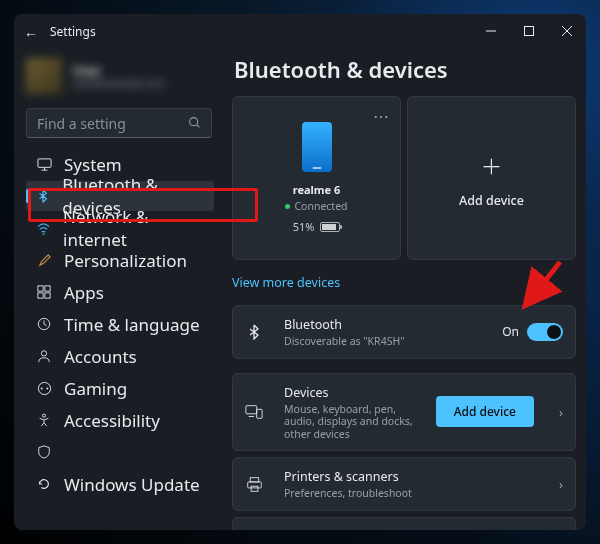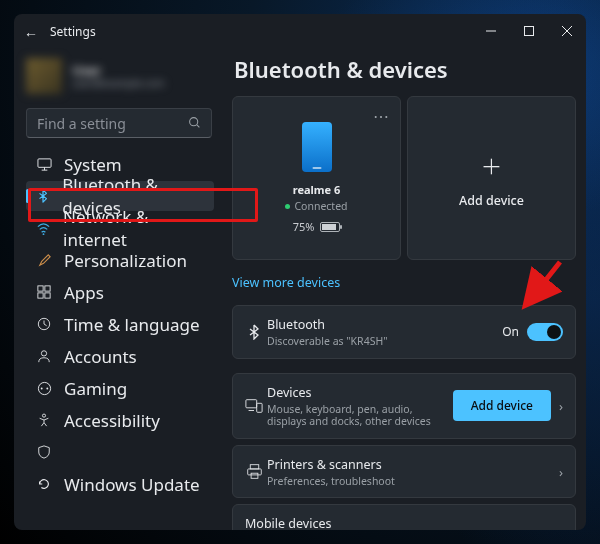--- a/index.html
+++ b/index.html
@@ -88,21 +88,21 @@
   .dot-green{width:5px;height:5px;border-radius:50%;background:#2ecc71;}
   .battery-row{display:flex;align-items:center;gap:6px;margin-top:6px;font-size:11px;color:#c9ccd0;}
   .battery{width:20px;height:10px;border:1px solid #aeb3b8;border-radius:2px;position:relative;}
   .battery::after{content:"";position:absolute;right:-3px;top:2px;width:2px;height:4px;background:#aeb3b8;border-radius:1px;}
   .battery .fill{position:absolute;left:1px;top:1px;bottom:1px;width:78%;background:#cdd1d5;}
   .add-plus{font-size:34px;font-weight:200;line-height:1;margin-bottom:10px;}
   .add-label{font-size:12.5px;font-weight:500;}
   .link-row{margin:6px 6px 6px 6px;text-align:left;color:var(--accent);font-size:12.5px;padding:8px 0;}
   .card{
     margin:6px 0 6px 6px;background:var(--panel);border:1px solid #34393f;border-radius:6px;
-    padding:10px 12px;display:flex;align-items:center;gap:4px;font-size:12.5px;
+    padding:10px 12px;display:flex;align-items:center;gap:21px;font-size:12.5px;
   }
   .card .icon{width:18px;height:18px;display:flex;align-items:center;justify-content:center;color:var(--text);}
   .card .ctext{flex:1;display:flex;flex-direction:column;}
   .card .ctitle{font-size:12.5px;color:var(--text);font-weight:400;}
   .card .csub{font-size:10.5px;color:var(--text-dim);line-height:1.2;margin-top:2px;}
   .toggle{display:flex;align-items:center;gap:8px;font-size:12px;}
   .switch{width:36px;height:18px;border-radius:10px;background:var(--accent);position:relative;}
   .switch::after{content:"";position:absolute;right:2px;top:2px;width:14px;height:14px;border-radius:50%;background:#0d1114;}
   .btn-pill{
     background:var(--accent);color:#0a0d10;font-size:12px;font-weight:500;
@@ -276,21 +276,21 @@
       <div class="tiles">
         <div class="tile">
           <span class="more">⋯</span>
           <div class="phone"></div>
           <div class="dev-name">realme 6</div>
           <div class="dev-status">
             <span class="dot-green"></span>
             <span>Connected</span>
           </div>
           <div class="battery-row">
-            <span>75%</span>
+            <span>51%</span>
             <span class="battery">
                 <span class="fill"></span>
               </span>
           </div>
         </div>
         <div class="tile">
           <div class="add-plus">+</div>
           <div class="add-label">Add device</div>
         </div>
       </div>

